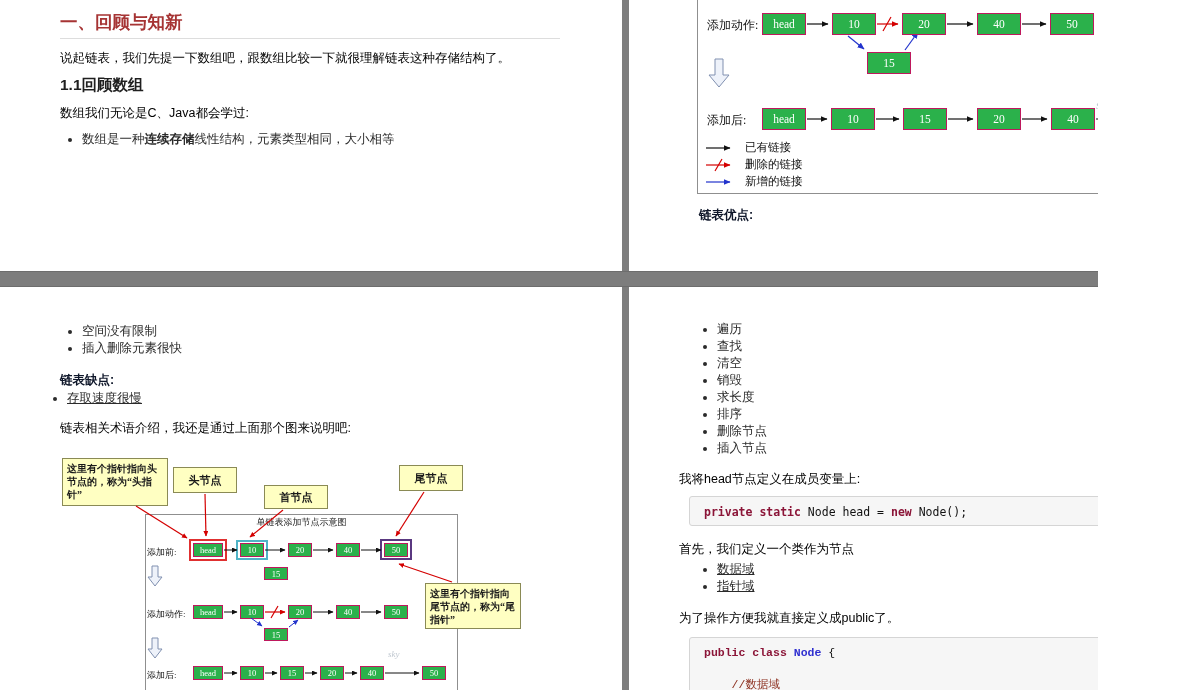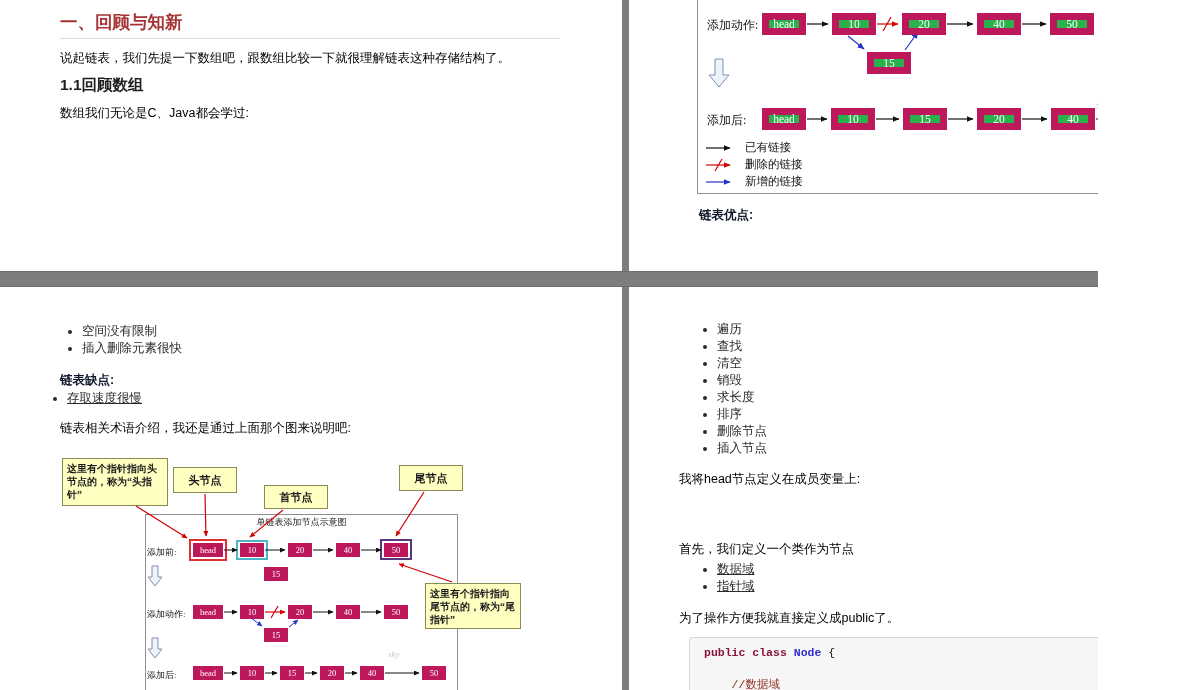--- a/index.html
+++ b/index.html
@@ -19,21 +19,21 @@
   .h1-rule { position:absolute; left:60px; top:38px; width:500px; border-bottom:1px solid #ddd; height:1px; }
   .h2 { position:absolute; left:60px; top:75px; font-size:15.5px; font-weight:bold; color:#1f1f1f; }
   .para { position:absolute; font-size:12.5px; color:#000000; line-height:17px; }
   .bold-label { position:absolute; font-size:12.5px; font-weight:bold; color:#0f172a; }
   .blist { position:absolute; margin:0; padding-left:14px; list-style:disc; font-size:12.5px; color:#2b2b2b; }
   .blist li { line-height:17px; }
 
   .figL { position:absolute; left:68px; top:-8px; width:489px; height:202px; border:1px solid #8f8f8f; background:#fff; }
   .figsvg { position:absolute; left:0; top:0; }
   .node { position:absolute; display:flex; align-items:center; justify-content:center;
-          background:#2bb14b; border:7px solid #be185d; color:#fff;
+          background:#2bb14b; border:1px solid #be185d; color:#fff;
           font-family:"Liberation Serif","DejaVu Serif",serif; }
   .figlabel { position:absolute; font-family:"Liberation Serif","DejaVu Serif",serif; font-size:12px; color:#111; }
   .legend-label { position:absolute; font-family:"Liberation Serif","DejaVu Serif",serif; font-size:11.5px; line-height:13px; color:#111; }
   .watermark { position:absolute; font-style:italic; color:#8a98a8; opacity:.55; font-family:"Liberation Serif",serif; }
 
   #fig3 { position:absolute; left:0; top:0; width:622px; height:403px; }
   .figbox { position:absolute; border:1px solid #8f8f8f; background:#fff; }
   .figtitle { position:absolute; font-size:9px; text-align:center; color:#222; font-family:"Liberation Serif",serif; }
   .figlabel-s { position:absolute; font-size:9px; font-family:"Liberation Serif",serif; color:#111; }
   .note { position:absolute; background:#ffffc2; border:1px solid #8a8a55; font-family:"Liberation Serif",serif;
@@ -58,20 +58,23 @@
 <body>
 
 <div class="viewer">
 
   <section class="quad" id="q1">
     <h1 class="h1">一、回顾与知新</h1>
     <div class="h1-rule"></div>
     <p class="para" style="left:60px; top:50px;">说起链表，我们先提一下数组吧，跟数组比较一下就很理解链表这种存储结构了。</p>
     <h2 class="h2">1.1回顾数组</h2>
     <p class="para" style="left:60px; top:105px;">数组我们无论是C、Java都会学过:</p>
+    <ul class="blist" style="left:68px; top:131px;">
+      <li><span>数组是一种</span><strong>连续存储</strong><span>线性结构，元素类型相同，大小相等</span></li>
+    </ul>
   </section>
 
   <section class="quad" id="q2">
     <figure class="figL" id="fig-large">
       <svg class="figsvg" width="489" height="202">
         <defs>
           <marker id="mB" markerUnits="userSpaceOnUse" markerWidth="8" markerHeight="8" refX="6.5" refY="3" orient="auto">
               <path d="M0,0L7,3L0,6Z" fill="#111"></path>
             </marker>
           <marker id="mR" markerUnits="userSpaceOnUse" markerWidth="8" markerHeight="8" refX="6.5" refY="3" orient="auto">
@@ -226,20 +229,23 @@
         <li>遍历</li>
         <li>查找</li>
         <li>清空</li>
         <li>销毁</li>
         <li>求长度</li>
         <li>排序</li>
         <li>删除节点</li>
         <li>插入节点</li>
       </ul>
     <p class="para" style="left:50px; top:184px;">我将head节点定义在成员变量上:</p>
+    <div class="codeblock" style="left:60px; top:209px; height:30px;">
+      <code class="codeline"><span class="tok-kw">private static</span><span class="tok-pln"> Node head = </span><span class="tok-kw">new</span><span class="tok-pln"> Node();</span></code>
+    </div>
     <p class="para" style="left:50px; top:254px;">首先，我们定义一个类作为节点</p>
     <ul class="blist" style="left:74px; top:274px;text-decoration:underline;">
         <li>数据域</li>
         <li>指针域</li>
       </ul>
     <p class="para" style="left:50px; top:323px;">为了操作方便我就直接定义成public了。</p>
     <div class="codeblock" style="left:60px; top:350px; height:90px;">
       <div>
           <div class="codeline"><span class="tok-kw">public class</span><span class="tok-pln"> </span><span class="tok-typ">Node</span><span class="tok-pln"> {</span></div>
           <div class="codeline">&nbsp;</div>

